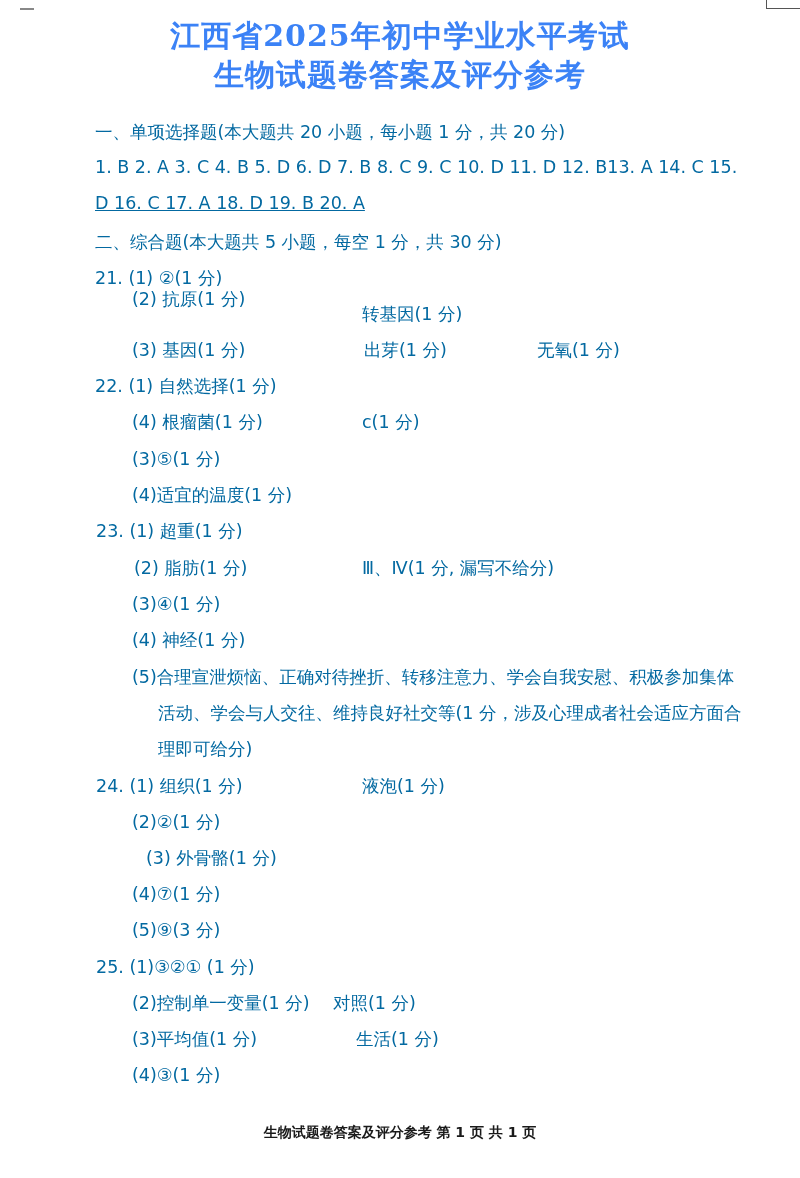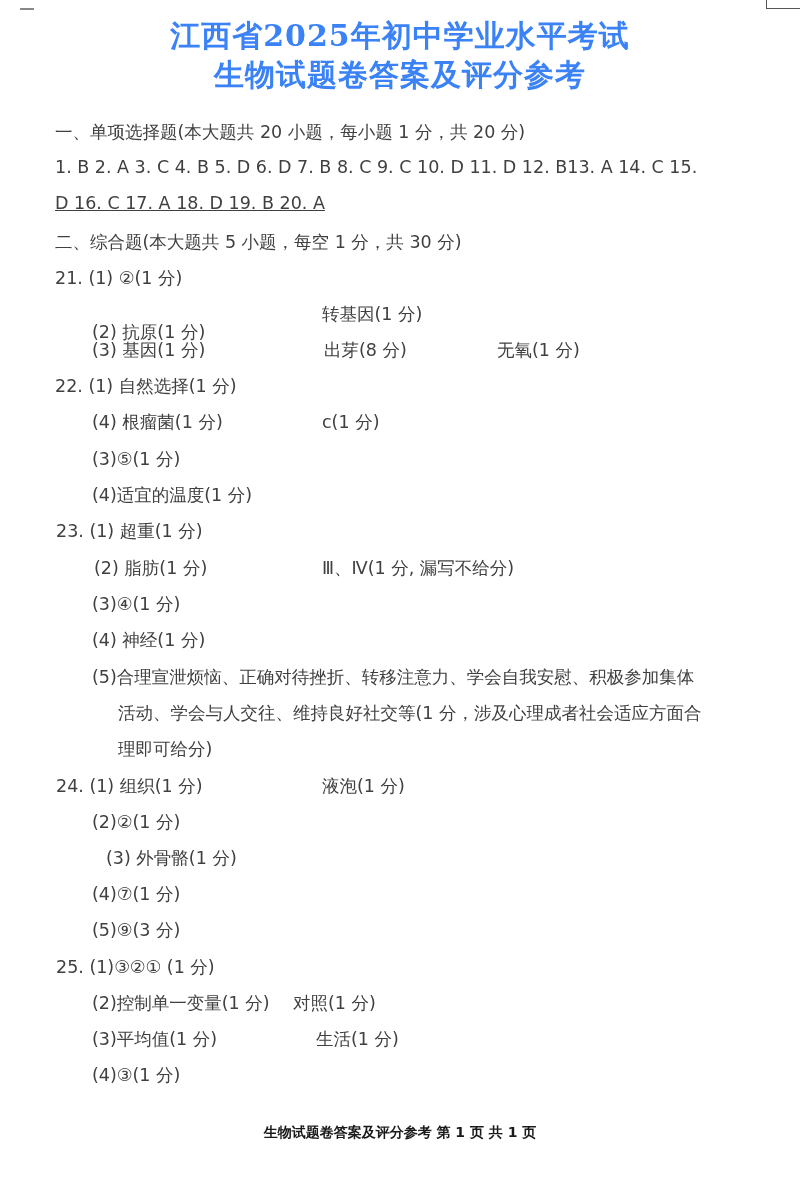--- a/index.html
+++ b/index.html
@@ -5,21 +5,21 @@
   html, body { margin: 0; padding: 0; background: #ffffff; }
   body { width: 800px; height: 1178px; position: relative; overflow: hidden;
          font-family: "DejaVu Sans", "Liberation Sans", sans-serif; color: #1a1a1a; }
   .corner-mark-left { position: absolute; left: 20px; top: 8px; width: 14px; height: 2px; background: #888; }
   .corner-mark-right { position: absolute; left: 766px; top: 0px; width: 34px; height: 8px;
                        border-left: 1.5px solid #555; border-bottom: 1.5px solid #555; }
   .title { position: absolute; left: 0; width: 800px; text-align: center; font-weight: bold;
            font-family: "DejaVu Serif", "Liberation Serif", serif; font-size: 30px; letter-spacing: 1px; color: #3b82f6; }
   .t1 { top: 16px; }
   .t2 { top: 55px; }
-  .line { position: absolute; font-size: 17.5px; white-space: nowrap; color: #404040; }
+  .line { position: absolute; font-size: 17.5px; white-space: nowrap; color: #0369a1; margin-left: 40px; }
   .footer { position: absolute; top: 1124px; left: 0; width: 800px; text-align: center; font-size: 14px; font-weight: bold; }
 </style>
 </head>
 <body>
 
 <div class="corner-mark-left"></div>
 <div class="corner-mark-right"></div>
 
 <div class="title t1">江西省2025年初中学业水平考试</div>
 <div class="title t2">生物试题卷答案及评分参考</div>
@@ -28,24 +28,24 @@
   <div class="line" style="left:55px;top:120px;">一、单项选择题(本大题共 20 小题，每小题 1 分，共 20 分)</div>
   <div class="line" style="left:55px;top:157px;">1. B  2. A  3. C  4. B  5. D 6. D  7. B  8. C 9. C  10. D  11. D   12. B13. A  14. C  15.</div>
   <div class="line" style="left:55px;top:193px;text-decoration:underline;">D 16. C 17. A 18. D 19. B 20. A</div>
 </div>
 
 <div>
   <div class="line" style="left:55px;top:230px;">二、综合题(本大题共 5 小题，每空 1 分，共 30 分)</div>
 
   <div>
     <div class="line" style="left:55px;top:266px;">21. (1) ②(1 分)</div>
-    <div class="line" style="left:92px;top:320px;">(2) 抗原(1 分)</div>
+    <div class="line" style="left:92px;top:287px;">(2) 抗原(1 分)</div>
     <div class="line" style="left:322px;top:302px;">转基因(1 分)</div>
     <div class="line" style="left:92px;top:338px;">(3) 基因(1 分)</div>
-    <div class="line" style="left:324px;top:338px;">出芽(8 分)</div>
+    <div class="line" style="left:324px;top:338px;">出芽(1 分)</div>
     <div class="line" style="left:497px;top:338px;">无氧(1 分)</div>
   </div>
 
   <div>
     <div class="line" style="left:55px;top:374px;">22. (1) 自然选择(1 分)</div>
     <div class="line" style="left:92px;top:410px;">(4) 根瘤菌(1 分)</div>
     <div class="line" style="left:322px;top:410px;">c(1 分)</div>
     <div class="line" style="left:92px;top:447px;">(3)⑤(1 分)</div>
     <div class="line" style="left:92px;top:483px;">(4)适宜的温度(1 分)</div>
   </div>

